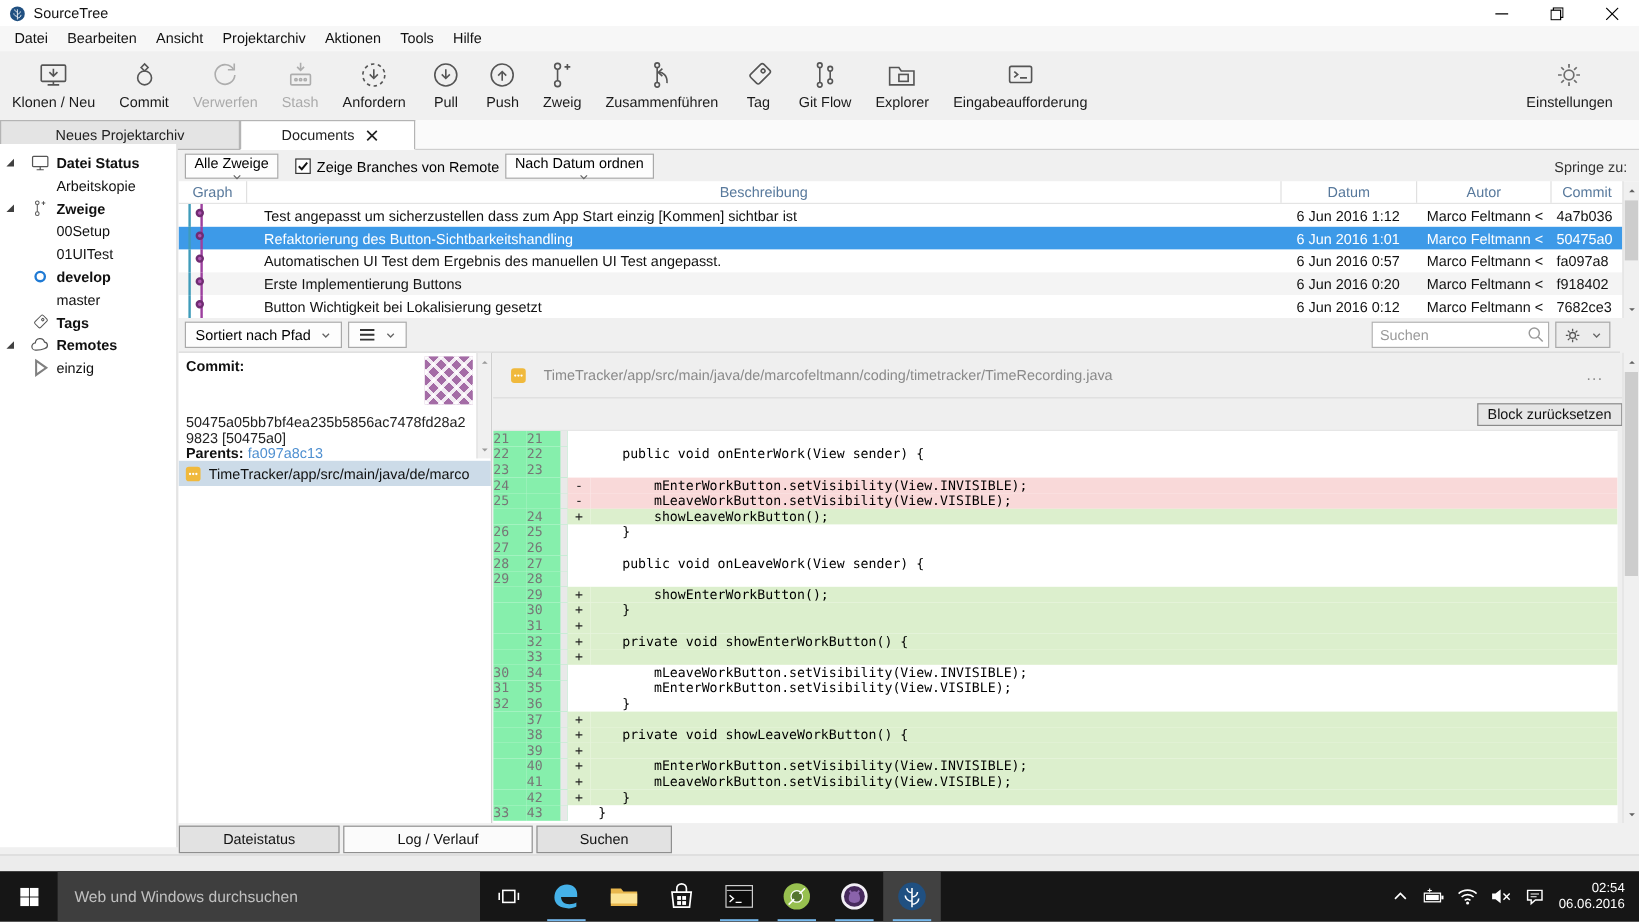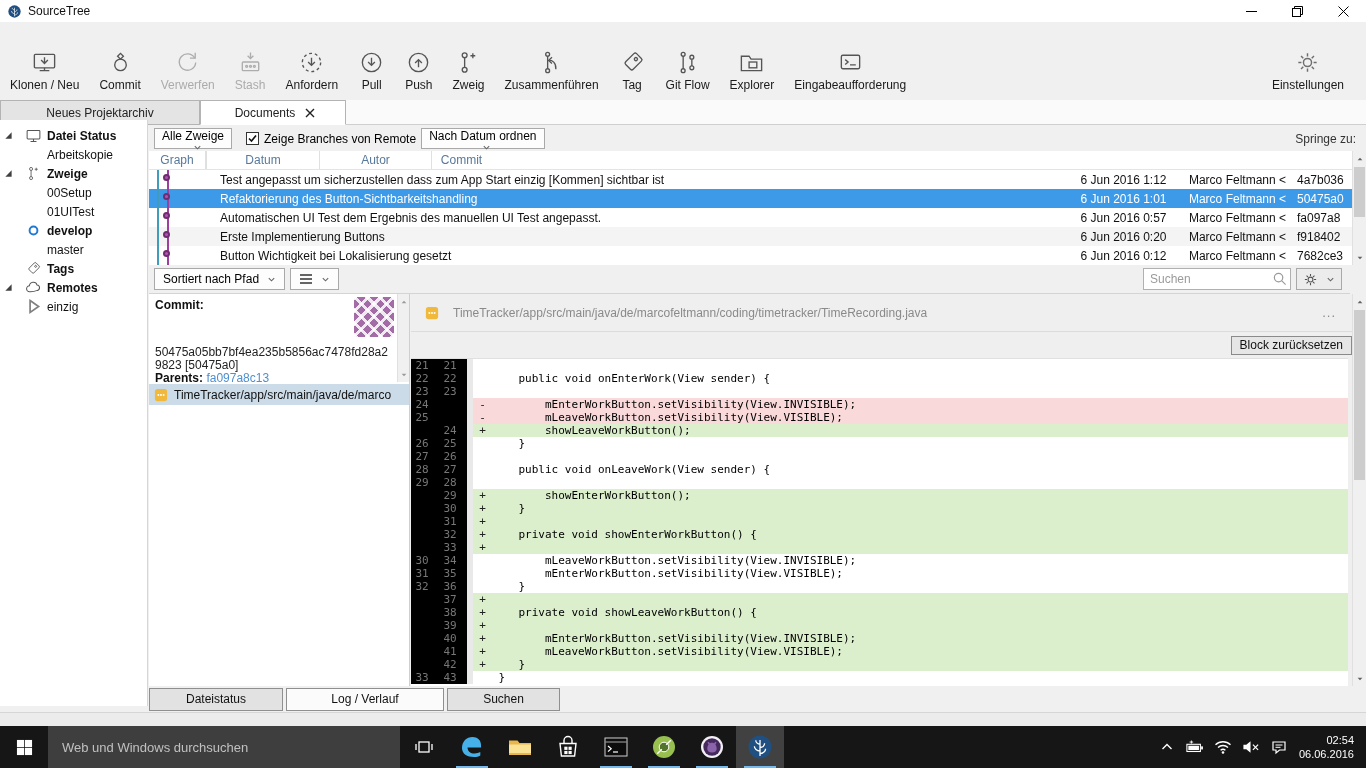--- a/index.html
+++ b/index.html
@@ -123,21 +123,21 @@
 
   
   .diff-pane { position:absolute; left:411px; top:294px; right:0; bottom:82px; background:#efefef; }
   .diff-header { position:absolute; left:0; top:0; right:14px; height:38px; display:flex; align-items:center; border-bottom:1px solid #dcdcdc; padding:0 10px 0 14px; }
   .diff-path { font-size:12px; color:#8a8a8a; margin-left:8px; white-space:nowrap; overflow:hidden; flex:1; }
   .more { color:#8a8a8a; font-size:13px; letter-spacing:1px; padding:0 6px; }
   .diff-actions { position:absolute; left:0; top:38px; right:14px; height:26px; display:flex; justify-content:flex-end; align-items:center; }
   .reset-btn { height:19px; font-size:12px; font-family:"Liberation Sans",sans-serif; background:#e6e6e6; border:1px solid #8a8a8a; padding:0 8px; color:#111; }
   .diff-body { position:absolute; left:0; top:64px; right:18px; bottom:0; background:#fff; border-top:1px solid #e0e0e0; overflow:hidden; font-family:"DejaVu Sans Mono",monospace; font-size:11px; }
   .dline { display:flex; height:13px; line-height:13px; }
-  .dnum { width:28px; flex:none; background:#000000; color:#777; text-align:center; padding-right:6px; }
+  .dnum { width:28px; flex:none; background:#86efac; color:#777; text-align:left; padding-right:6px; }
   .dnum.n2 { width:34px; border-right:6px solid #e9e9e9; }
   .dsign { width:19px; flex:none; text-align:center; color:#222; }
   .dcode { flex:1; white-space:pre; color:#000; }
   .dline.add .dsign, .dline.add .dcode { background:#dcefcd; }
   .dline.del .dsign, .dline.del .dcode { background:#f9d9d9; }
 
   
   .bottom-tabs { position:absolute; left:149px; right:0; bottom:56px; height:26px; background:#f0f0f0; display:flex; align-items:center; }
   .btab { height:23px; display:flex; align-items:center; justify-content:center; font-size:12px; border:1px solid #8f8f8f; background:#e2e2e2; margin-right:3px; color:#111; }
   .btab.active { background:#fbfbfb; }
@@ -189,20 +189,29 @@
           </svg>
         </div>
       <div class="win-btn">
           <svg viewBox="0 0 11 11">
             <path d="M0.5 0.5l10 10M10.5 0.5l-10 10" stroke="#000" stroke-width="1"></path>
           </svg>
         </div>
     </div>
   </div>
 
+  <div class="menubar">
+      <div class="menu-item">Datei</div>
+      <div class="menu-item">Bearbeiten</div>
+      <div class="menu-item">Ansicht</div>
+      <div class="menu-item">Projektarchiv</div>
+      <div class="menu-item">Aktionen</div>
+      <div class="menu-item">Tools</div>
+      <div class="menu-item">Hilfe</div>
+    </div>
 
   <div class="toolbar">
     <div class="toolbar-buttons">
         <div class="tool-btn">
           <span class="icon">
             <svg viewBox="0 0 28 28">
               <g fill="none" stroke="#555" stroke-width="1.4">
                 <rect x="3.5" y="5.5" width="21" height="14" rx="1"></rect>
                 <path d="M14 8.5v5.5M10.5 11.5l3.5 3.5 3.5-3.5M14 19.5v3M9 22.5h10"></path>
               </g>
@@ -505,20 +514,21 @@
             <path d="M2 3.5l3 3 3-3" fill="none" stroke="#666" stroke-width="1.2"></path>
           </svg>
         </span>
     </div>
     <div class="jump">Springe zu:</div>
   </div>
 
   <div class="commit-table">
     <div class="ctable-header">
       <div class="hcell h-graph">Graph</div>
+      <div class="hcell h-desc">Beschreibung</div>
       <div class="hcell h-date">Datum</div>
       <div class="hcell h-author">Autor</div>
       <div class="hcell h-hash">Commit</div>
     </div>
     <div class="ctable-body">
         <div class="crow">
           <div class="g-cell">
             <span class="lane1"></span>
             <span class="lane2"></span>
             <span class="g-dot"></span>

